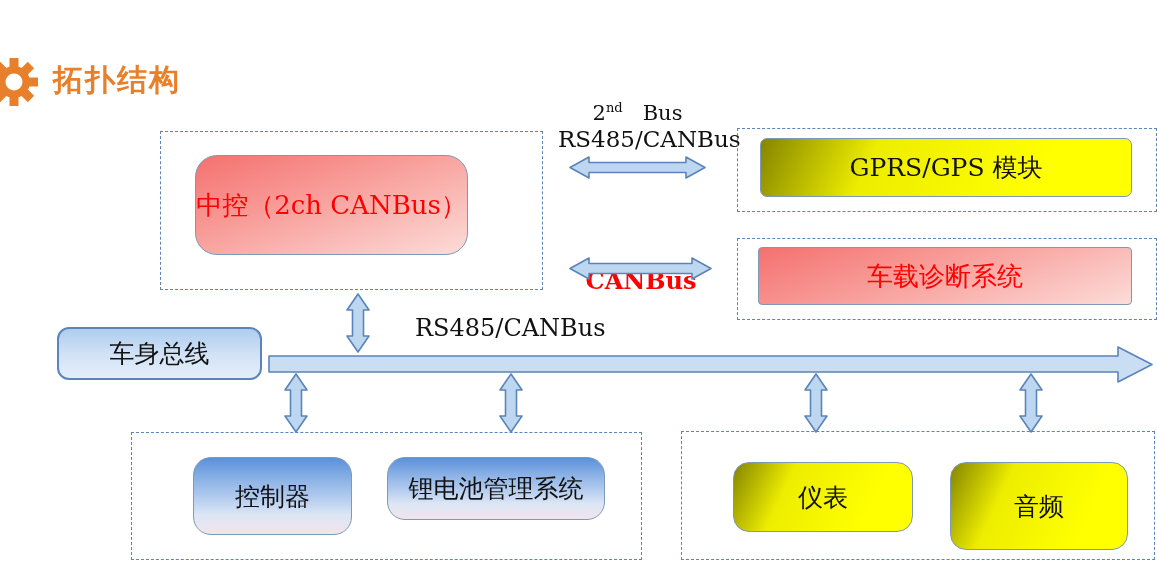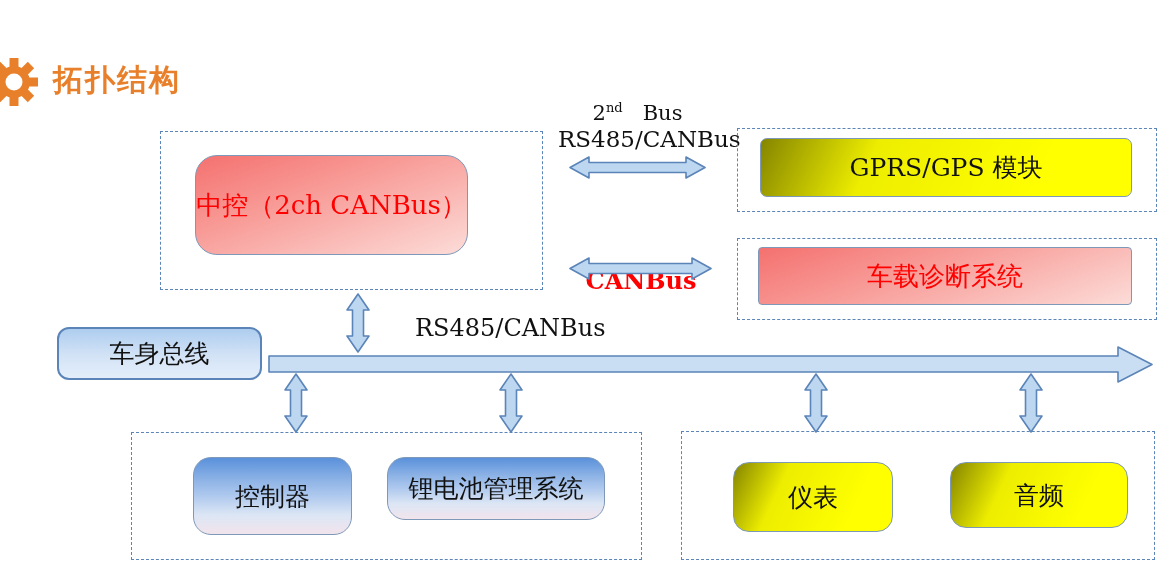--- a/index.html
+++ b/index.html
@@ -151,20 +151,20 @@
 
   <div class="abs dashed-group" style="left:131px;top:432px;width:509px;height:126px;"></div>
   <div class="abs node node-blue node-text" style="left:193px;top:457px;width:159px;height:78px;">
     <span>控制器</span>
   </div>
   <div class="abs node node-blue node-text" style="left:387px;top:457px;width:218px;height:63px;">
     <span>锂电池管理系统</span>
   </div>
 
   <div class="abs dashed-group" style="left:681px;top:431px;width:472px;height:127px;"></div>
-  <div class="abs node node-yellow node-text" style="left:733px;top:462px;width:160px;height:70px;border-radius:16px;">
+  <div class="abs node node-yellow node-text" style="left:733px;top:462px;width:180px;height:70px;border-radius:16px;">
     <span>仪表</span>
   </div>
-  <div class="abs node node-yellow node-text" style="left:950px;top:462px;width:178px;height:66px;border-radius:16px;">
+  <div class="abs node node-yellow node-text" style="left:950px;top:462px;width:178px;height:88px;border-radius:16px;">
     <span>音频</span>
   </div>
 
 </div>
 
 </body></html>

